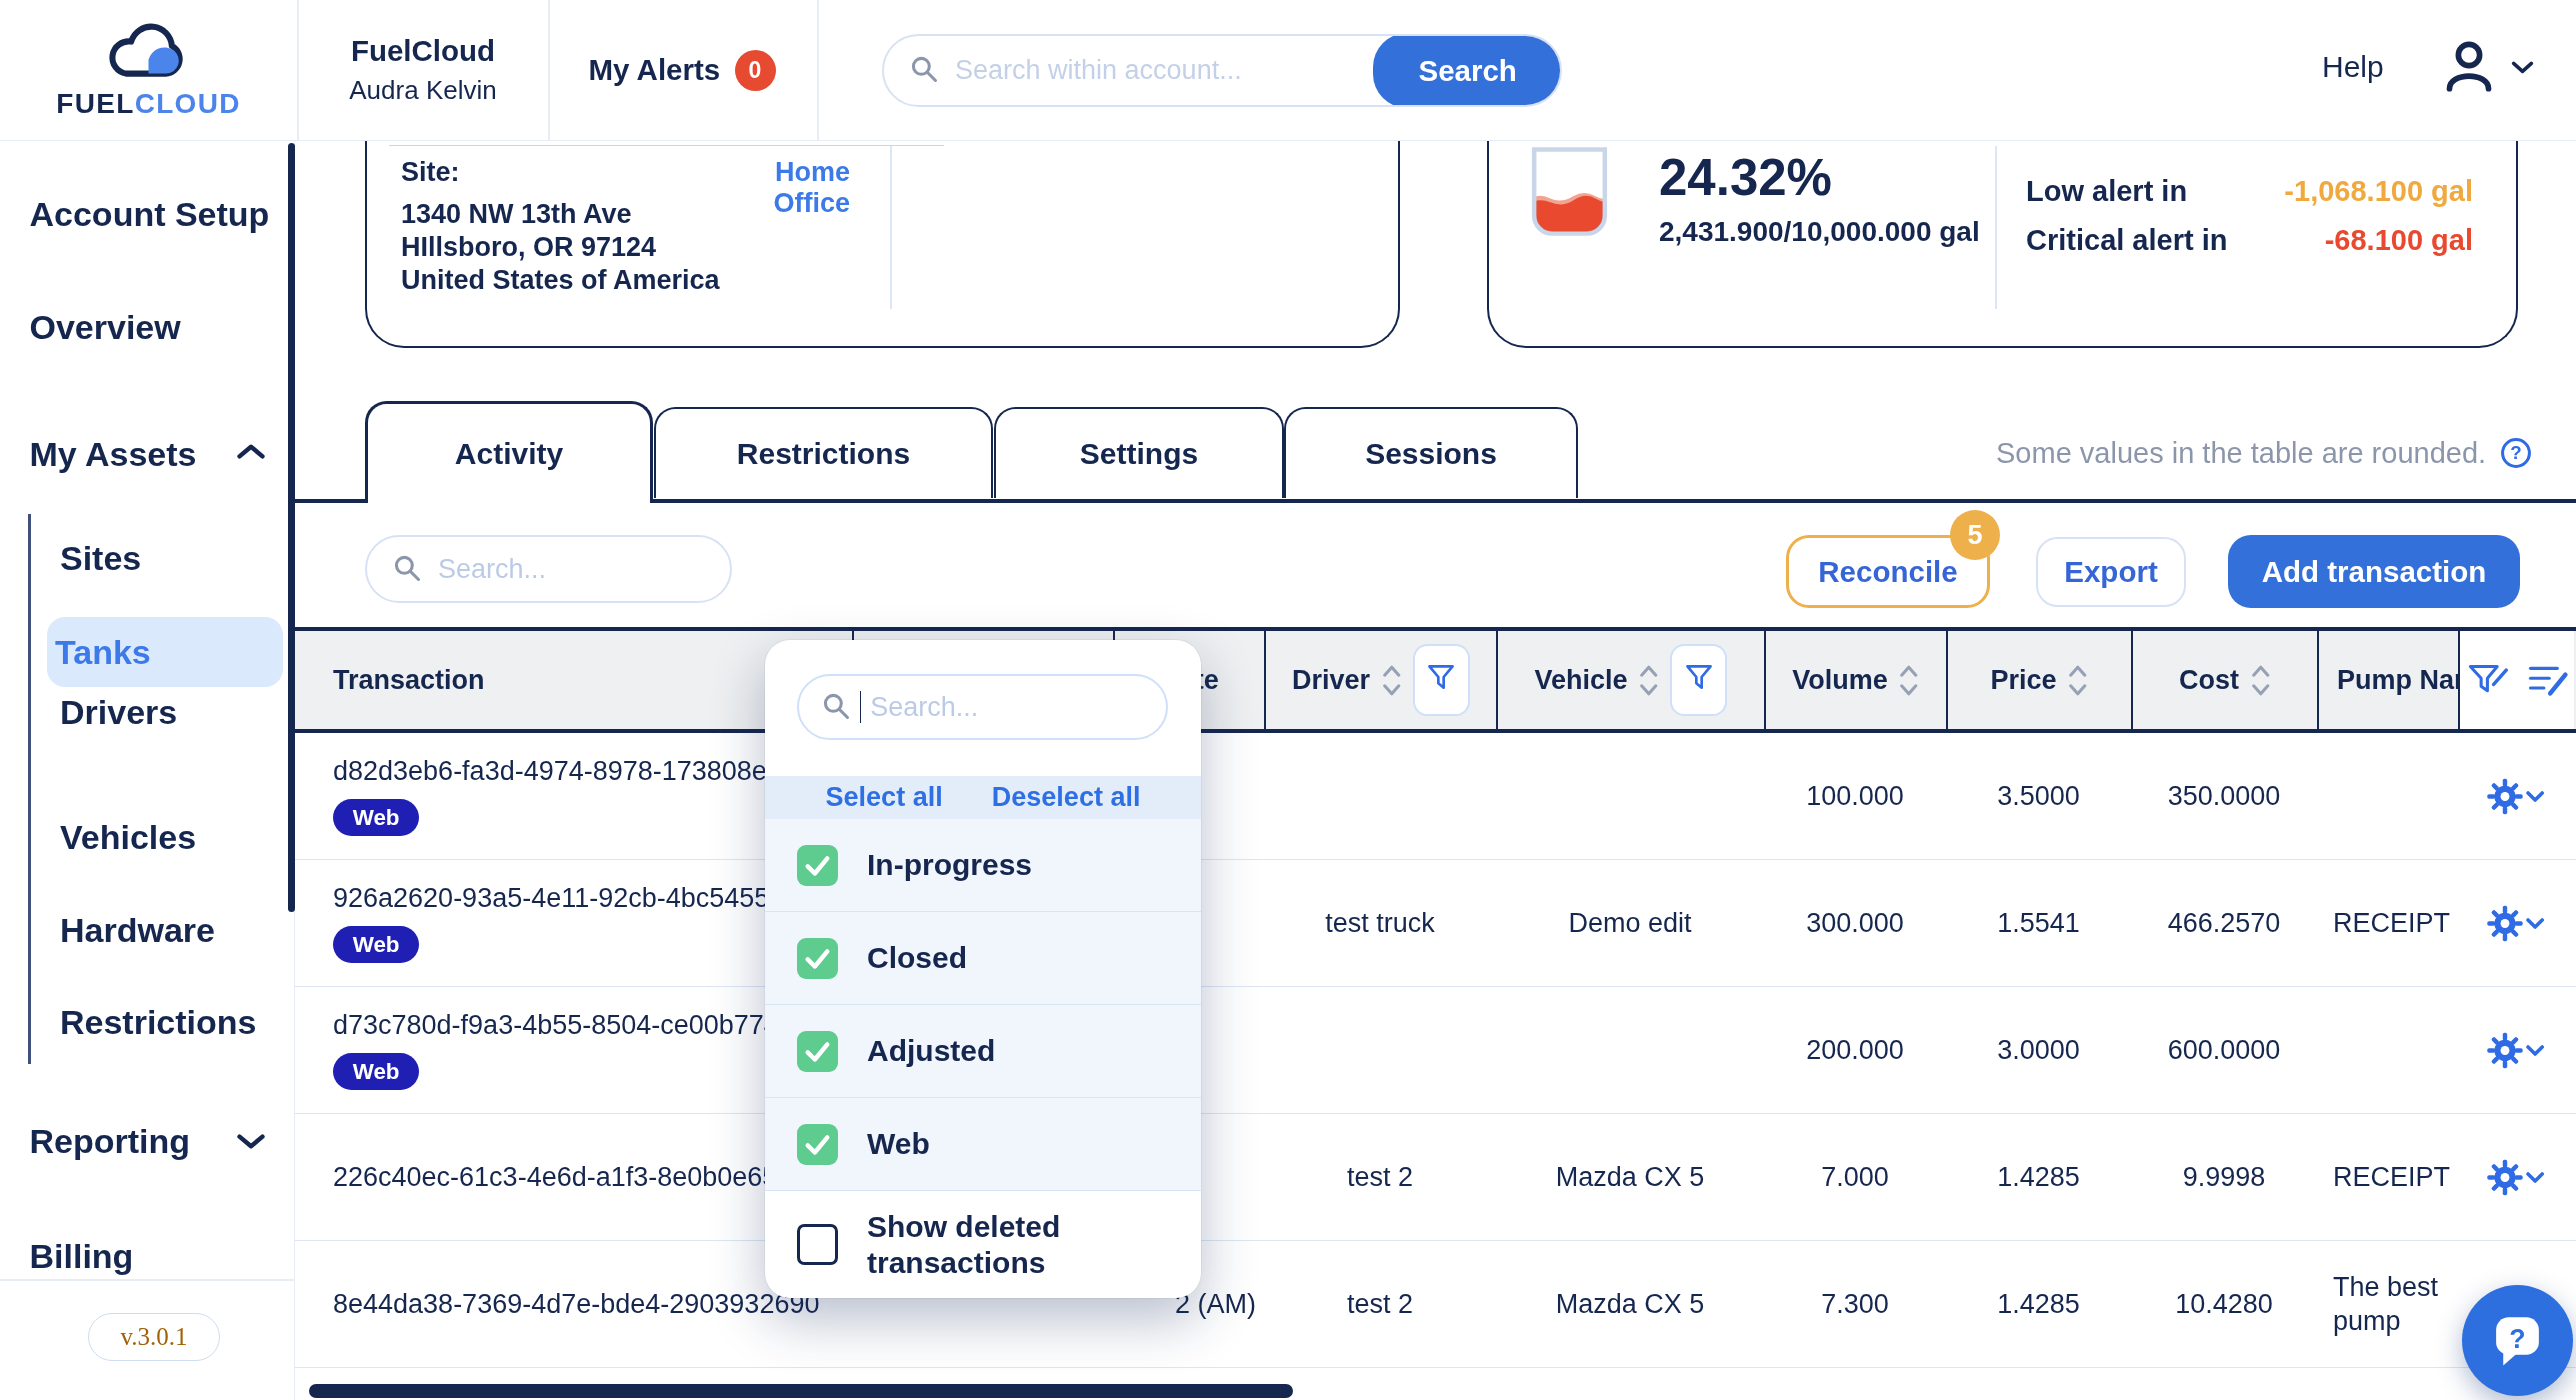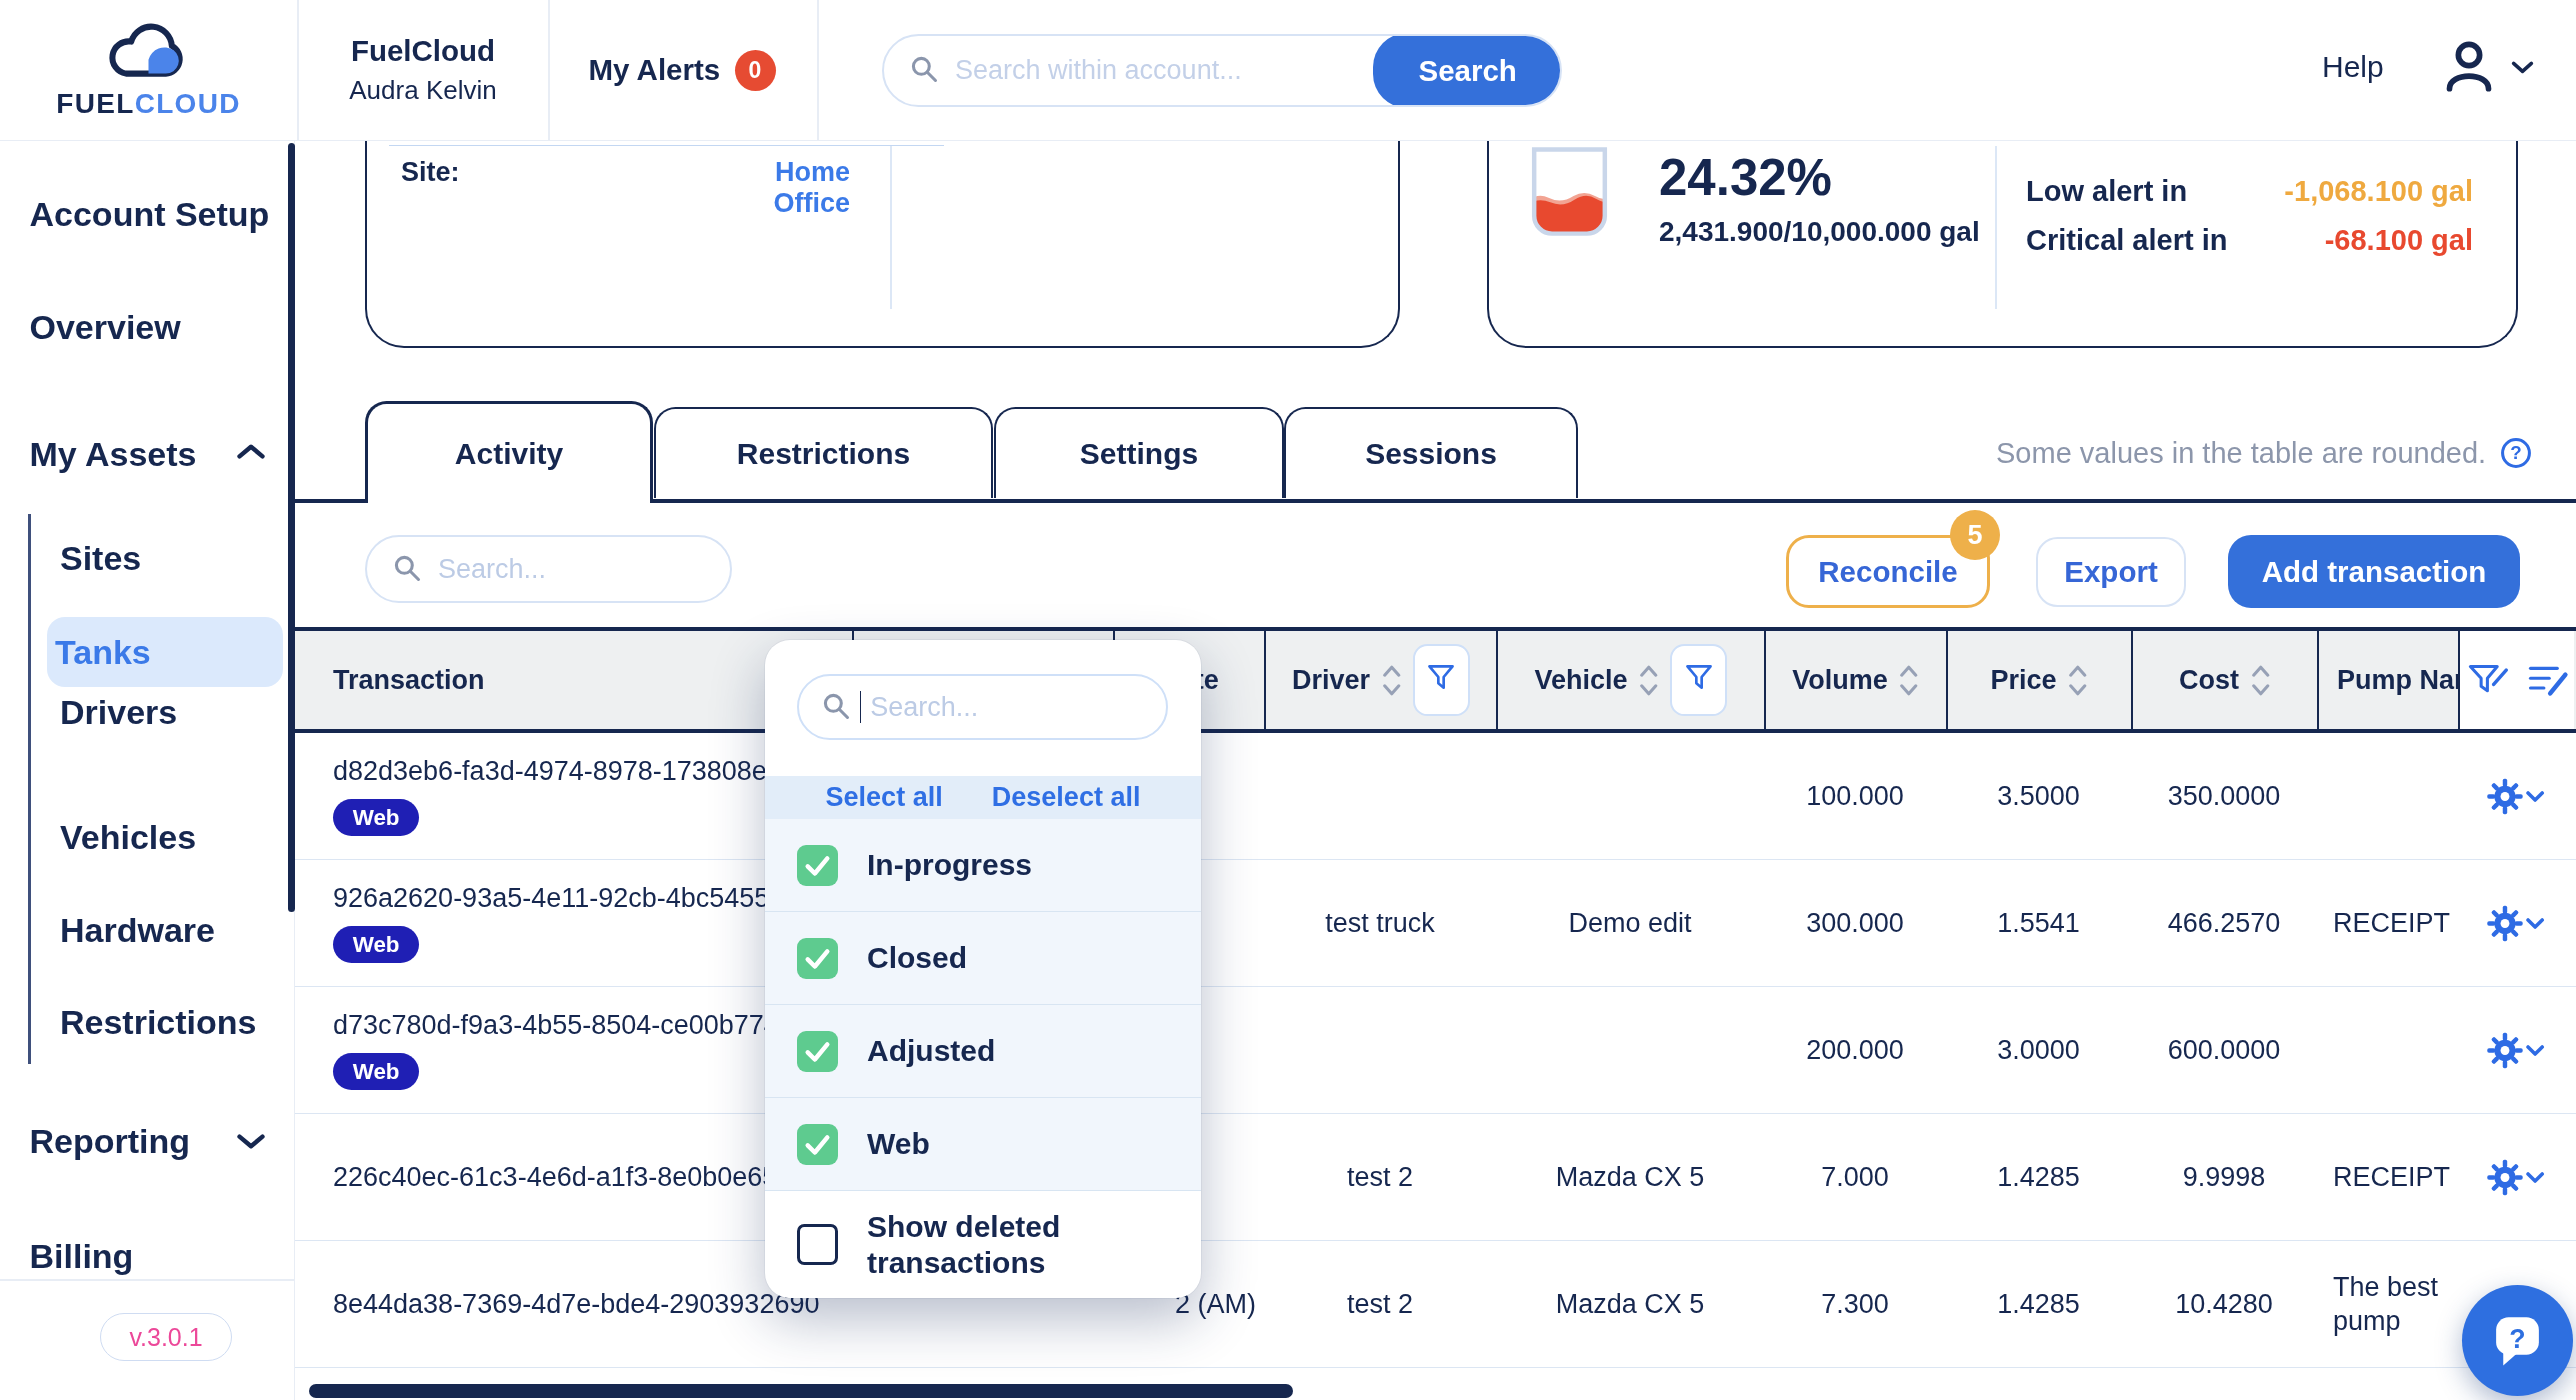--- a/index.html
+++ b/index.html
@@ -46,21 +46,21 @@
   .user{position:absolute;left:2444px;top:39px;display:flex;align-items:center;gap:16px;cursor:pointer;}
   
   .sidebar{position:absolute;left:0;top:141px;width:295px;height:1259px;background:#fff;border-right:1.8px solid var(--line-light);}
   .nav{position:absolute;font-size:34px;font-weight:700;line-height:43px;cursor:pointer;white-space:nowrap;}
   .nav.sub{font-weight:600;}
   .rule{position:absolute;left:28px;top:373px;width:2.7px;height:550px;background:#3f507c;}
   .pill-tanks{position:absolute;left:47px;top:476px;width:236px;height:70px;background:#dbe9fc;border-radius:18px;display:flex;align-items:center;padding-left:8px;cursor:pointer;}
   .pill-tanks .nav-in{font-size:34px;font-weight:700;color:var(--link);}
   .chev{position:absolute;width:30px;height:18px;}
   .side-divider{position:absolute;left:0;top:1138px;width:295px;height:1.8px;background:var(--line-light);}
-  .version{position:absolute;left:100px;top:1172px;width:132px;height:48px;border:1.8px solid #cfdcf2;border-radius:24px;display:flex;align-items:center;justify-content:center;font-size:25px;color:#ec4899;}
+  .version{position:absolute;left:88px;top:1172px;width:132px;height:48px;border:1.8px solid #cfdcf2;border-radius:24px;display:flex;align-items:center;justify-content:center;font-size:25px;color:#a16207;font-family:Liberation Serif, serif;}
   .side-thumb{position:absolute;left:288px;top:1.8px;width:7.2px;height:769px;background:var(--navy);border-radius:3.6px;}
   
   .card{position:absolute;top:141px;height:207px;border:2.7px solid var(--navy);border-top:none;border-radius:0 0 39px 39px;background:#fff;}
   .site-card{left:365px;width:1035px;}
   .tank-card{left:1487px;width:1031px;}
   .card .topline{position:absolute;left:21.5px;top:3.6px;width:555px;height:1.8px;background:#c3d7f2;}
   .site-label{position:absolute;left:34px;top:16px;font-size:27px;font-weight:600;}
   .site-name{position:absolute;left:353px;top:16px;width:130px;text-align:right;font-size:27px;font-weight:600;color:var(--link);cursor:pointer;}
   .addr{position:absolute;left:34px;top:57px;font-size:27px;font-weight:700;line-height:33px;}
   .card .vline{position:absolute;top:5.4px;width:1.8px;height:163px;background:#dce7f6;}
@@ -189,20 +189,25 @@
   <div class="nav" style="left:29.5px;top:1094px;">Billing</div>
   <div class="side-divider"></div>
   <div class="version">v.3.0.1</div>
   <div class="side-thumb"></div>
 </div>
 
 <div class="card site-card">
   <div class="topline"></div>
   <div class="site-label">Site:</div>
   <div class="site-name">Home Office</div>
+  <div class="addr">
+    <div>1340 NW 13th Ave</div>
+    <div>HIllsboro, OR 97124</div>
+    <div>United States of America</div>
+  </div>
   <div class="vline" style="left:523px;"></div>
 </div>
 
 <div class="card tank-card">
   <svg class="tank-icon" width="85" height="93" viewBox="0 0 95 104">
     <defs>
         <clipPath id="tclip">
           <path d="M8 4 H87 V78 a20 20 0 0 1 -20 20 H28 a20 20 0 0 1 -20 -20 Z"></path>
         </clipPath>
       </defs>

